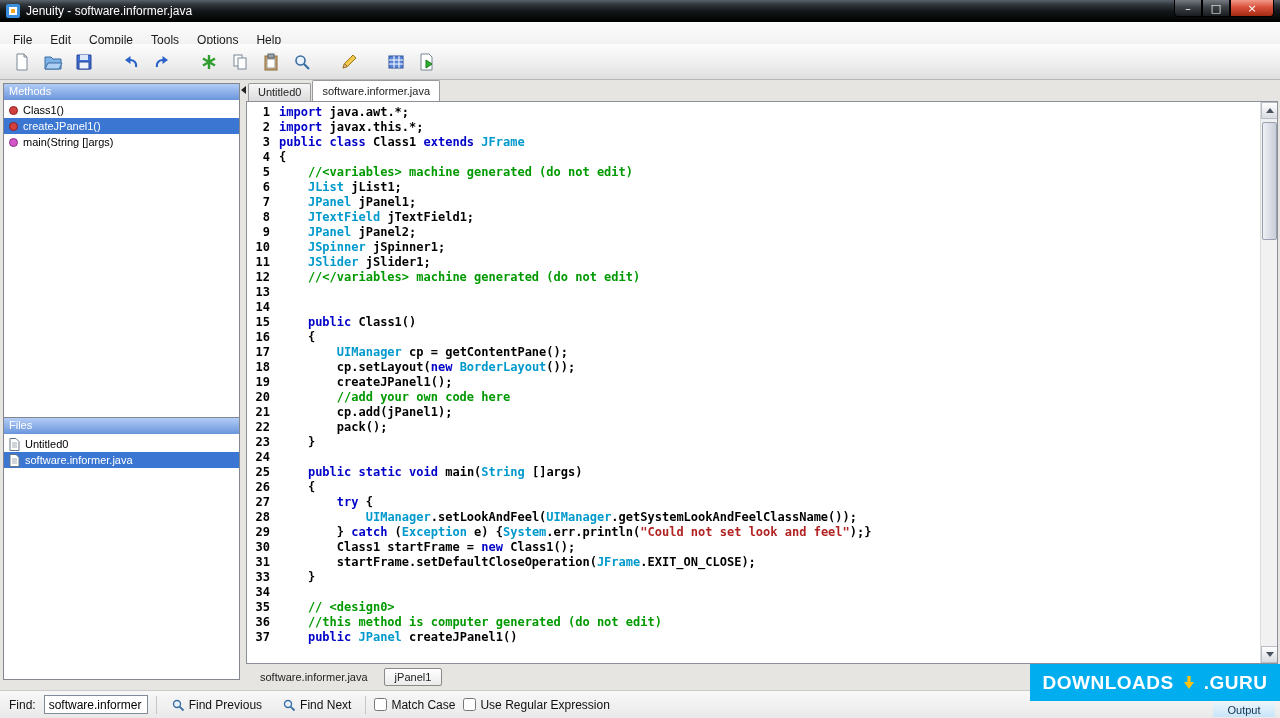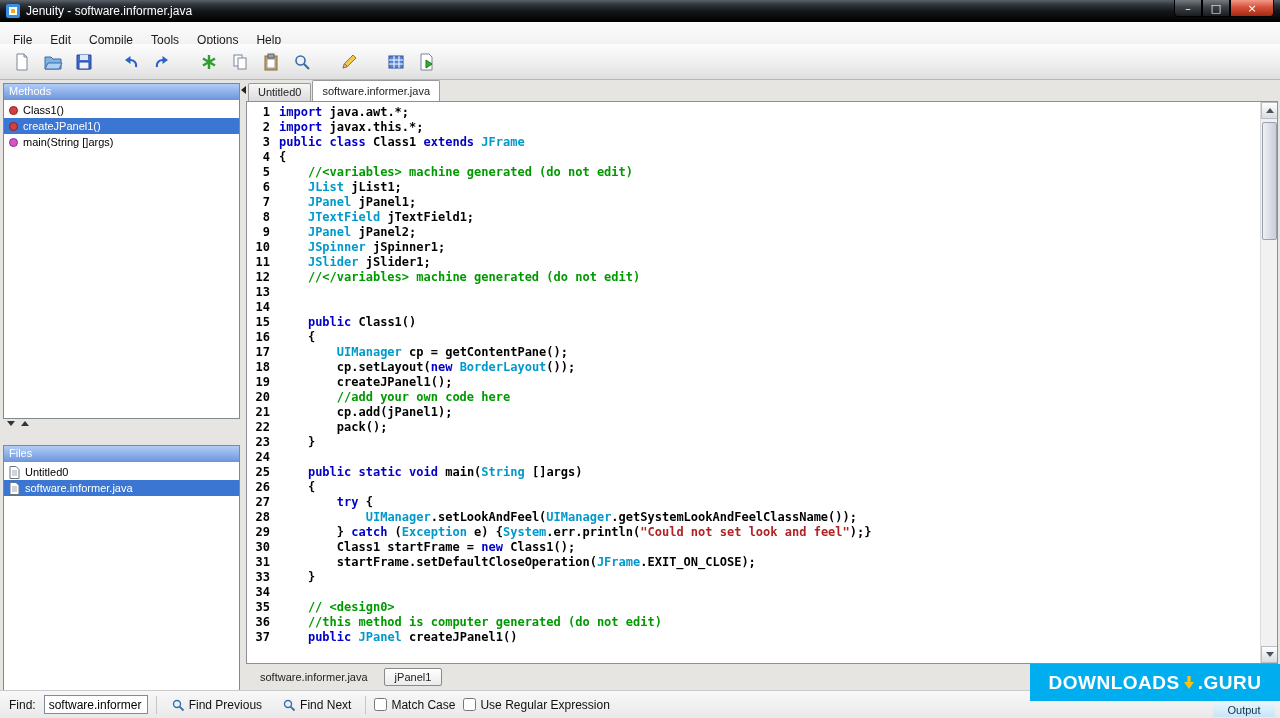--- a/index.html
+++ b/index.html
@@ -30,21 +30,21 @@
     background:linear-gradient(#fdfdfd,#ececec 65%, #dedede); border-bottom:1px solid #b6b6b6;
     display:flex; align-items:center; padding-left:6px; }
   .tb-group { display:flex; margin-right:16px; }
   .tb-btn { width:31px; height:29px; display:flex; align-items:center; justify-content:center;
     border:1px solid transparent; border-radius:3px; background:transparent; }
 
   
   .panel { position:absolute; left:3px; width:237px; background:#fff;
     border:1px solid #83888f; display:flex; flex-direction:column; }
   .panel.methods { top:83px; height:336px; }
-  .panel.files   { top:445px; height:263px; }
+  .panel.files   { top:417px; height:263px; }
   .panel-header { height:16px; flex:none; background:linear-gradient(#b2cdf6,#6b95dc);
     color:#fff; font-size:11px; line-height:15px; padding:0 5px; }
   .panel-list { flex:1; overflow:hidden; font-size:11px; padding-top:2px; }
   .list-item { height:16px; display:flex; align-items:center; gap:5px; padding-left:5px; color:#000; }
   .list-item.selected { background:#3a76d2; color:#fff; }
   .m-icon { width:9px; height:9px; border-radius:50%; flex:none; }
   .m-icon.red { background:#d34040; border:1px solid #8c1f1f; }
   .m-icon.magenta { background:#d455c8; border:1px solid #8c2f84; }
   .f-icon { flex:none; display:flex; }
 
@@ -99,21 +99,21 @@
   .find-input { width:104px; height:19px; border:1px solid #7f8b99; font-size:12px;
     padding:1px 4px; font-family:"Liberation Sans", sans-serif; background:#fff; }
   .vsep { width:1px; height:18px; background:#c6c6c6; }
   .find-btn { display:flex; align-items:center; gap:4px; background:transparent; border:1px solid transparent;
     border-radius:2px; font-size:12px; padding:2px 5px; font-family:inherit; color:#111; }
   .chk { display:flex; align-items:center; gap:4px; }
   .chk input { width:13px; height:13px; }
 
   
   .watermark { position:absolute; right:0; top:664px; width:250px; height:37px;
-    background:#00aeef; display:flex; align-items:center; justify-content:center; gap:0; z-index:8; }
+    background:#00aeef; display:flex; align-items:center; justify-content:center; gap:6px; z-index:8; }
   .wm-text { color:#fff; font-weight:bold; font-size:19px; letter-spacing:.5px; }
   .output-tab { position:absolute; right:5px; top:702px; width:62px; height:15px; z-index:9;
     background:linear-gradient(#eaf5fd,#c9e5f8); display:flex; align-items:center; justify-content:center;
     font-size:11px; color:#10334f; border-radius:2px 2px 0 0; }
 </style>
 </head>
 <body>
 
 <div class="titlebar">
   <span class="title-icon">

